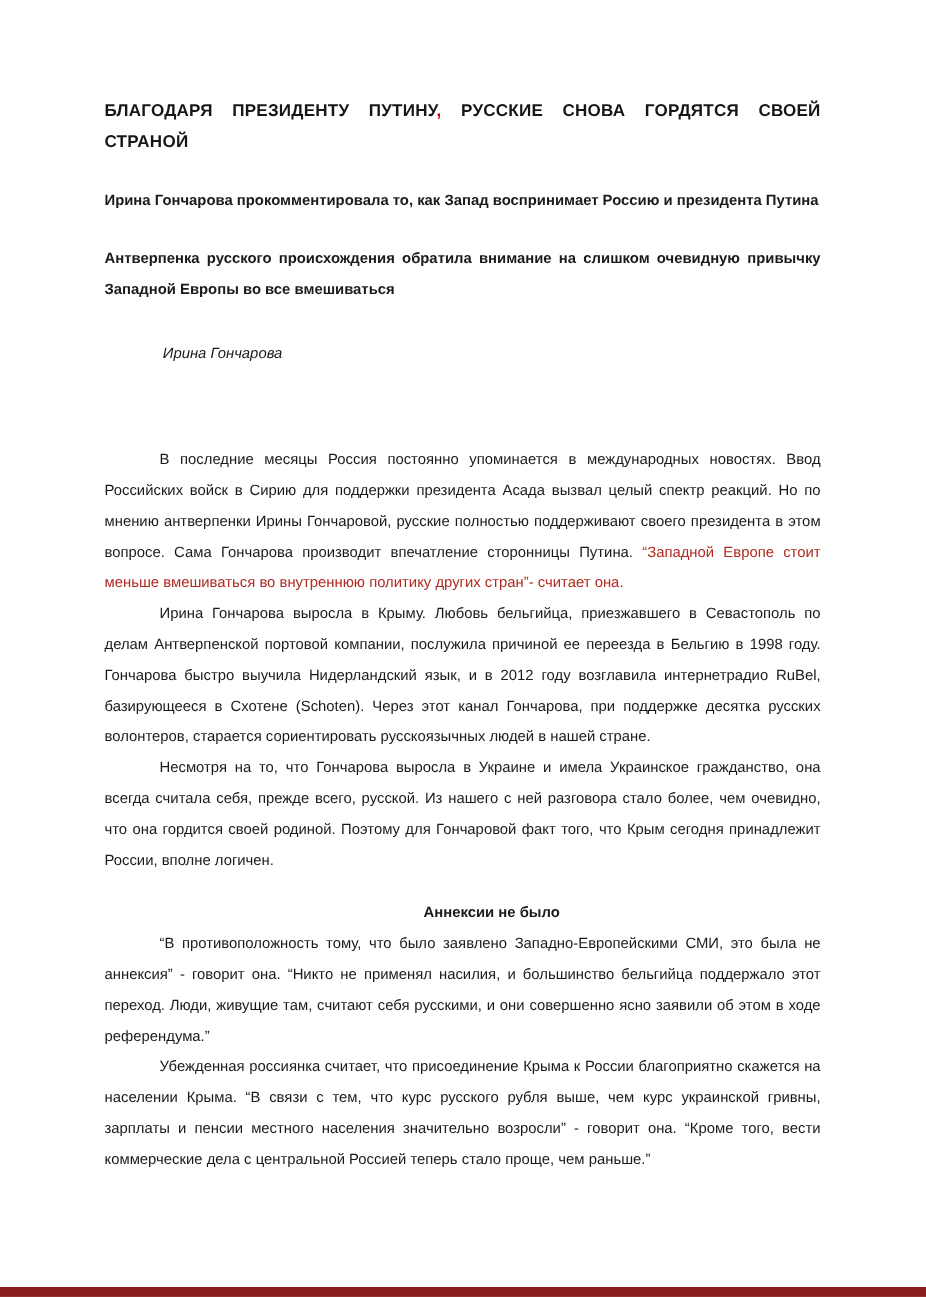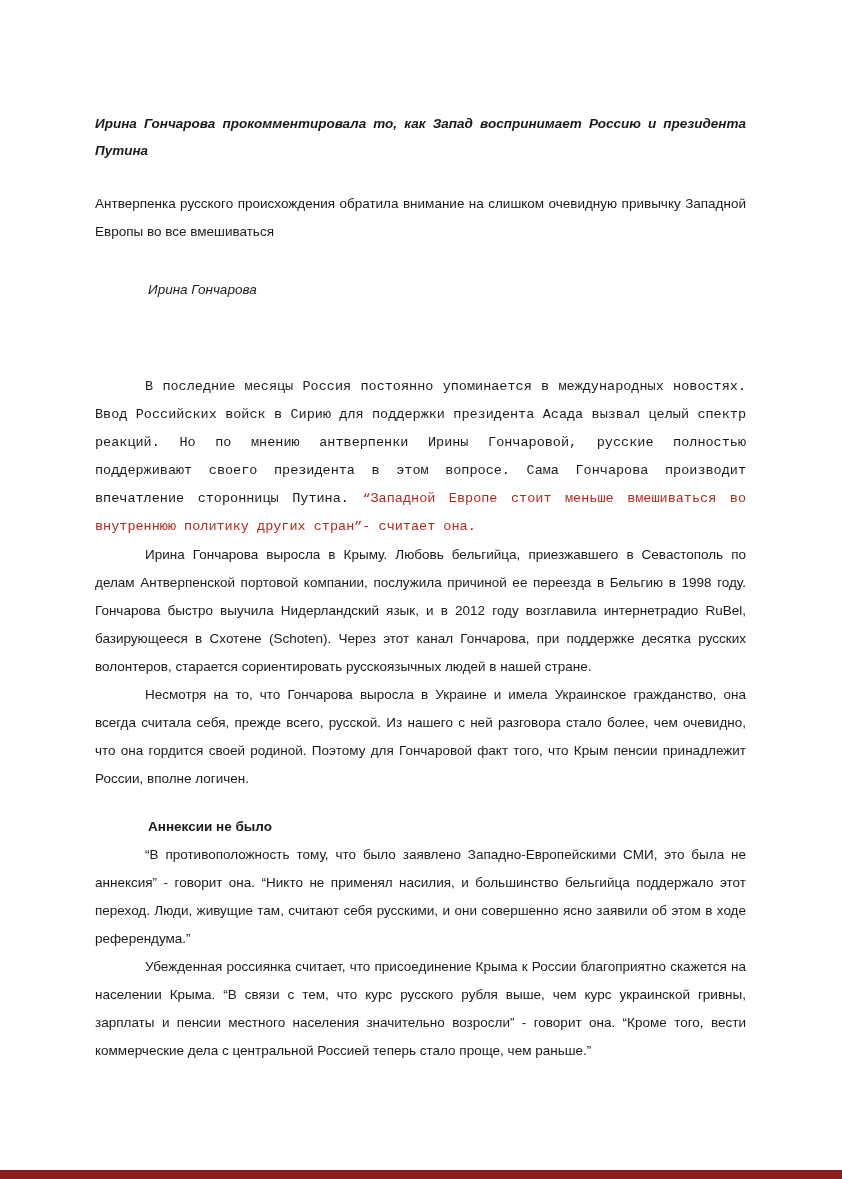--- a/index.html
+++ b/index.html
@@ -21,28 +21,27 @@
     line-height: 29px;
     text-align: justify;
     color: #161616;
     letter-spacing: 0.2px;
   }
   .title .comma { color: #C00000; }
   .subtitle {
     margin-top: 24px;
     font-size: 13.5px;
     font-weight: bold;
-    font-style: italic;
     line-height: 27px;
     text-align: justify;
   }
   .lead {
     margin-top: 26px;
     font-size: 13.5px;
-    font-weight: normal;
+    font-weight: bold;
     line-height: 28px;
     text-align: justify;
   }
   .pullquote {
     margin-top: 25px;
     font-size: 13.5px;
     font-style: italic;
     line-height: 28px;
     text-align: justify;
   }
@@ -52,57 +51,59 @@
     font-size: 13.5px;
     font-style: italic;
   }
   .body-start { margin-top: 76px; }
   .para {
     font-size: 13.5px;
     line-height: 28px;
     text-align: justify;
     text-indent: 50px;
   }
-  .para.first { margin-top: 0; font-family: Liberation Mono, monospace; }
+  .para.first { margin-top: 0; }
   .para .red-run { color: #B02A20; }
   .subheading {
     margin-top: 20px;
     padding-left: 53px;
     font-size: 13.5px;
     font-weight: bold;
     line-height: 28px;
+    text-align: center;
   }
   .footer-bar {
     position: absolute;
     left: 0;
     bottom: 0;
     width: 100%;
     height: 9px;
   }
 </style>
 </head>
 <body>
 
 <div class="page">
 
+  <h1 class="title"><span>БЛАГОДАРЯ ПРЕЗИДЕНТУ ПУТИНУ</span><span class="comma" style="color: rgb(192, 0, 0);">,</span><span> РУССКИЕ СНОВА ГОРДЯТСЯ СВОЕЙ СТРАНОЙ</span></h1>
 
   <p class="subtitle">Ирина Гончарова прокомментировала то, как Запад воспринимает Россию и президента Путина</p>
 
   <p class="lead">Антверпенка русского происхождения обратила внимание на слишком очевидную привычку Западной Европы во все вмешиваться</p>
 
 
   <p class="quote-author">Ирина Гончарова</p>
 
   <div class="body-start">
 
     <p class="para first"><span>В последние месяцы Россия постоянно упоминается в международных новостях. Ввод Российских  войск в Сирию для поддержки президента Асада вызвал целый спектр реакций. Но по мнению антверпенки Ирины Гончаровой, русские полностью поддерживают своего президента в этом вопросе. Сама Гончарова производит впечатление сторонницы Путина. </span><span class="red-run" style="color: rgb(176, 42, 32);">“Западной Европе стоит меньше вмешиваться во внутреннюю политику других стран”- считает она.</span></p>
 
     <p class="para">Ирина Гончарова выросла в Крыму. Любовь бельгийца, приезжавшего в Севастополь по делам Антверпенской портовой компании, послужила причиной ее переезда в Бельгию в  1998 году. Гончарова быстро выучила Нидерландский язык, и в 2012 году возглавила интернетрадио RuBel, базирующееся в Схотене (Schoten). Через этот канал Гончарова, при поддержке десятка русских волонтеров, старается сориентировать русскоязычных людей в нашей стране.</p>
 
-    <p class="para">Несмотря на то, что Гончарова выросла в Украине и имела Украинское гражданство, она всегда считала себя, прежде всего, русской. Из нашего с ней разговора стало более, чем очевидно, что она гордится своей родиной. Поэтому для Гончаровой факт того, что Крым пенсии принадлежит России, вполне логичен.</p>
+    <p class="para">Несмотря на то, что Гончарова выросла в Украине и имела Украинское гражданство, она всегда считала себя, прежде всего, русской. Из нашего с ней разговора стало более, чем очевидно, что она гордится своей родиной. Поэтому для Гончаровой факт того, что Крым сегодня принадлежит России, вполне логичен.</p>
 
     <p class="subheading">Аннексии не было</p>
 
     <p class="para">“В противоположность тому, что было заявлено Западно-Европейскими СМИ, это была не аннексия” - говорит она. “Никто не применял насилия, и большинство бельгийца поддержало этот переход.  Люди, живущие там, считают себя русскими, и они совершенно ясно заявили об этом в ходе референдума.”</p>
 
     <p class="para">Убежденная россиянка считает, что присоединение Крыма к России благоприятно скажется на населении Крыма. “В связи с тем, что курс русского рубля выше, чем курс украинской гривны, зарплаты и пенсии местного населения значительно возросли” - говорит она. “Кроме того, вести коммерческие дела с центральной Россией теперь стало проще, чем раньше.”</p>
 
   </div>
 
 </div>

